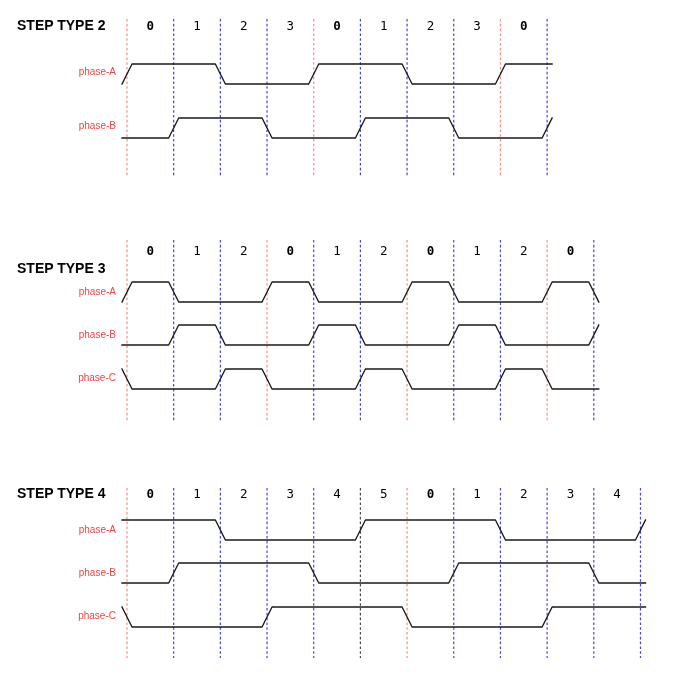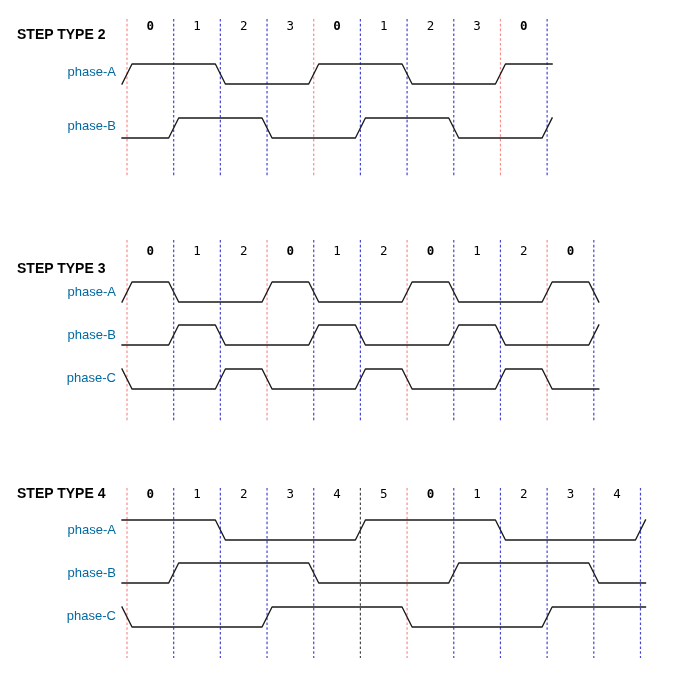--- a/index.html
+++ b/index.html
@@ -19,23 +19,23 @@
     font-weight: bold;
     line-height: 18px;
     color: #000000;
     white-space: nowrap;
   }
   .phase-label {
     position: absolute;
     left: 0;
     width: 116px;
     text-align: right;
-    font-size: 13px;
+    font-size: 10px;
     line-height: 16px;
-    color: #0369a1;
+    color: #ef4444;
     white-space: nowrap;
   }
 </style>
 </head>
 <body>
 
 <div class="canvas">
 
   <svg id="diagram-svg" width="674" height="675" viewBox="0 0 674 675">
       <line x1="127" y1="19" x2="127" y2="176" stroke="#fa8c8c" stroke-width="1.2" stroke-dasharray="2.6 2.2"></line>
@@ -104,21 +104,21 @@
       <text x="430.42" y="493" text-anchor="middle" dominant-baseline="central" font-size="12.5" font-weight="bold" font-family="&quot;DejaVu Sans Mono&quot;, monospace" fill="#000000">0</text>
       <text x="477.1" y="493" text-anchor="middle" dominant-baseline="central" font-size="12.5" font-weight="normal" font-family="&quot;DejaVu Sans Mono&quot;, monospace" fill="#000000">1</text>
       <text x="523.78" y="493" text-anchor="middle" dominant-baseline="central" font-size="12.5" font-weight="normal" font-family="&quot;DejaVu Sans Mono&quot;, monospace" fill="#000000">2</text>
       <text x="570.46" y="493" text-anchor="middle" dominant-baseline="central" font-size="12.5" font-weight="normal" font-family="&quot;DejaVu Sans Mono&quot;, monospace" fill="#000000">3</text>
       <text x="617.14" y="493" text-anchor="middle" dominant-baseline="central" font-size="12.5" font-weight="normal" font-family="&quot;DejaVu Sans Mono&quot;, monospace" fill="#000000">4</text>
       <polyline points="122,520 215.36,520 225.36,540 355.4,540 365.4,520 495.44,520 505.44,540 635.48,540 645.48,520" fill="none" stroke="#1a1a1a" stroke-width="1.35" stroke-linejoin="round" stroke-linecap="square"></polyline>
       <polyline points="122,583 168.68,583 178.68,563 308.72,563 318.72,583 448.76,583 458.76,563 588.8,563 598.8,583 645.48,583" fill="none" stroke="#1a1a1a" stroke-width="1.35" stroke-linejoin="round" stroke-linecap="square"></polyline>
       <polyline points="122,607 132,627 262.03999999999996,627 272.03999999999996,607 402.08,607 412.08,627 542.12,627 552.12,607 645.48,607" fill="none" stroke="#1a1a1a" stroke-width="1.35" stroke-linejoin="round" stroke-linecap="square"></polyline>
     </svg>
 
-  <div class="sec-title" style="top:25px">STEP TYPE 2</div>
+  <div class="sec-title" style="top:16px">STEP TYPE 2</div>
   <div class="sec-title" style="top:259px">STEP TYPE 3</div>
   <div class="sec-title" style="top:484px">STEP TYPE 4</div>
 
   <div class="phase-label" style="top:64px">phase-A</div>
   <div class="phase-label" style="top:118px">phase-B</div>
 
   <div class="phase-label" style="top:284px">phase-A</div>
   <div class="phase-label" style="top:327px">phase-B</div>
   <div class="phase-label" style="top:370px">phase-C</div>
 

